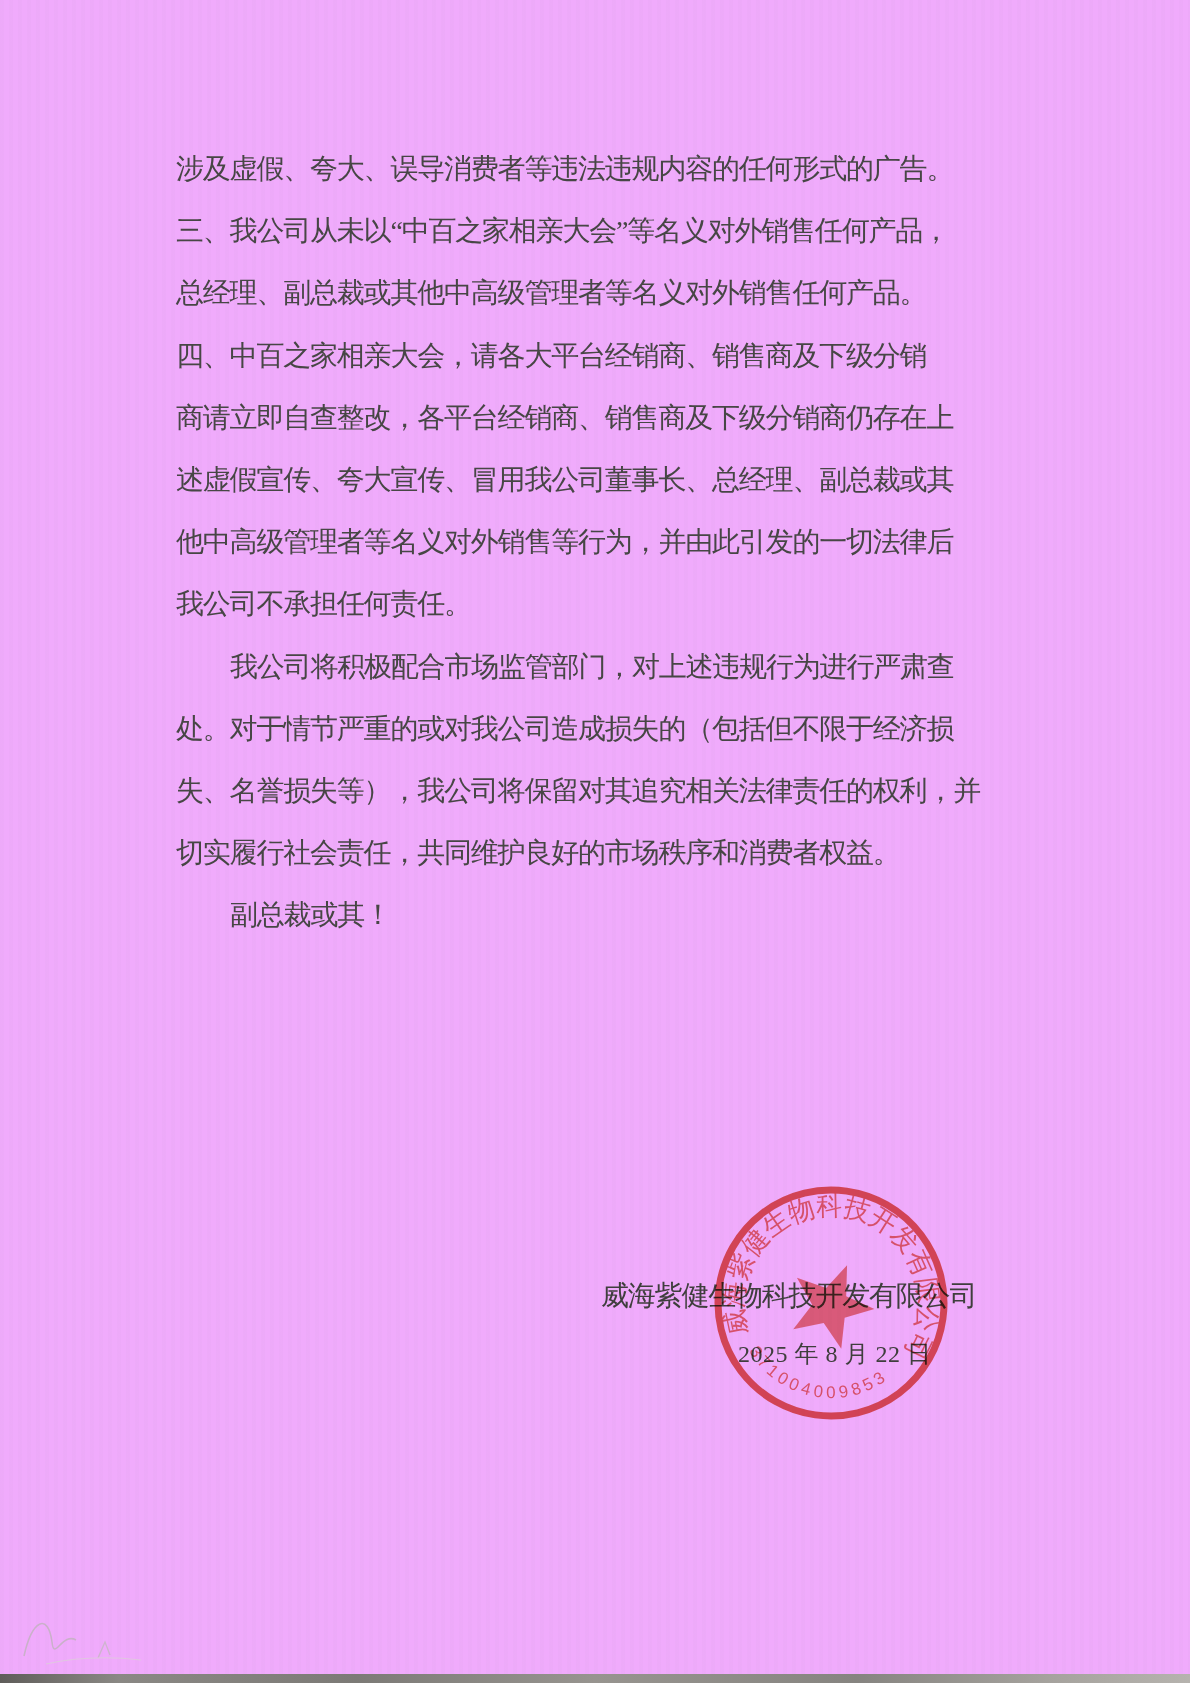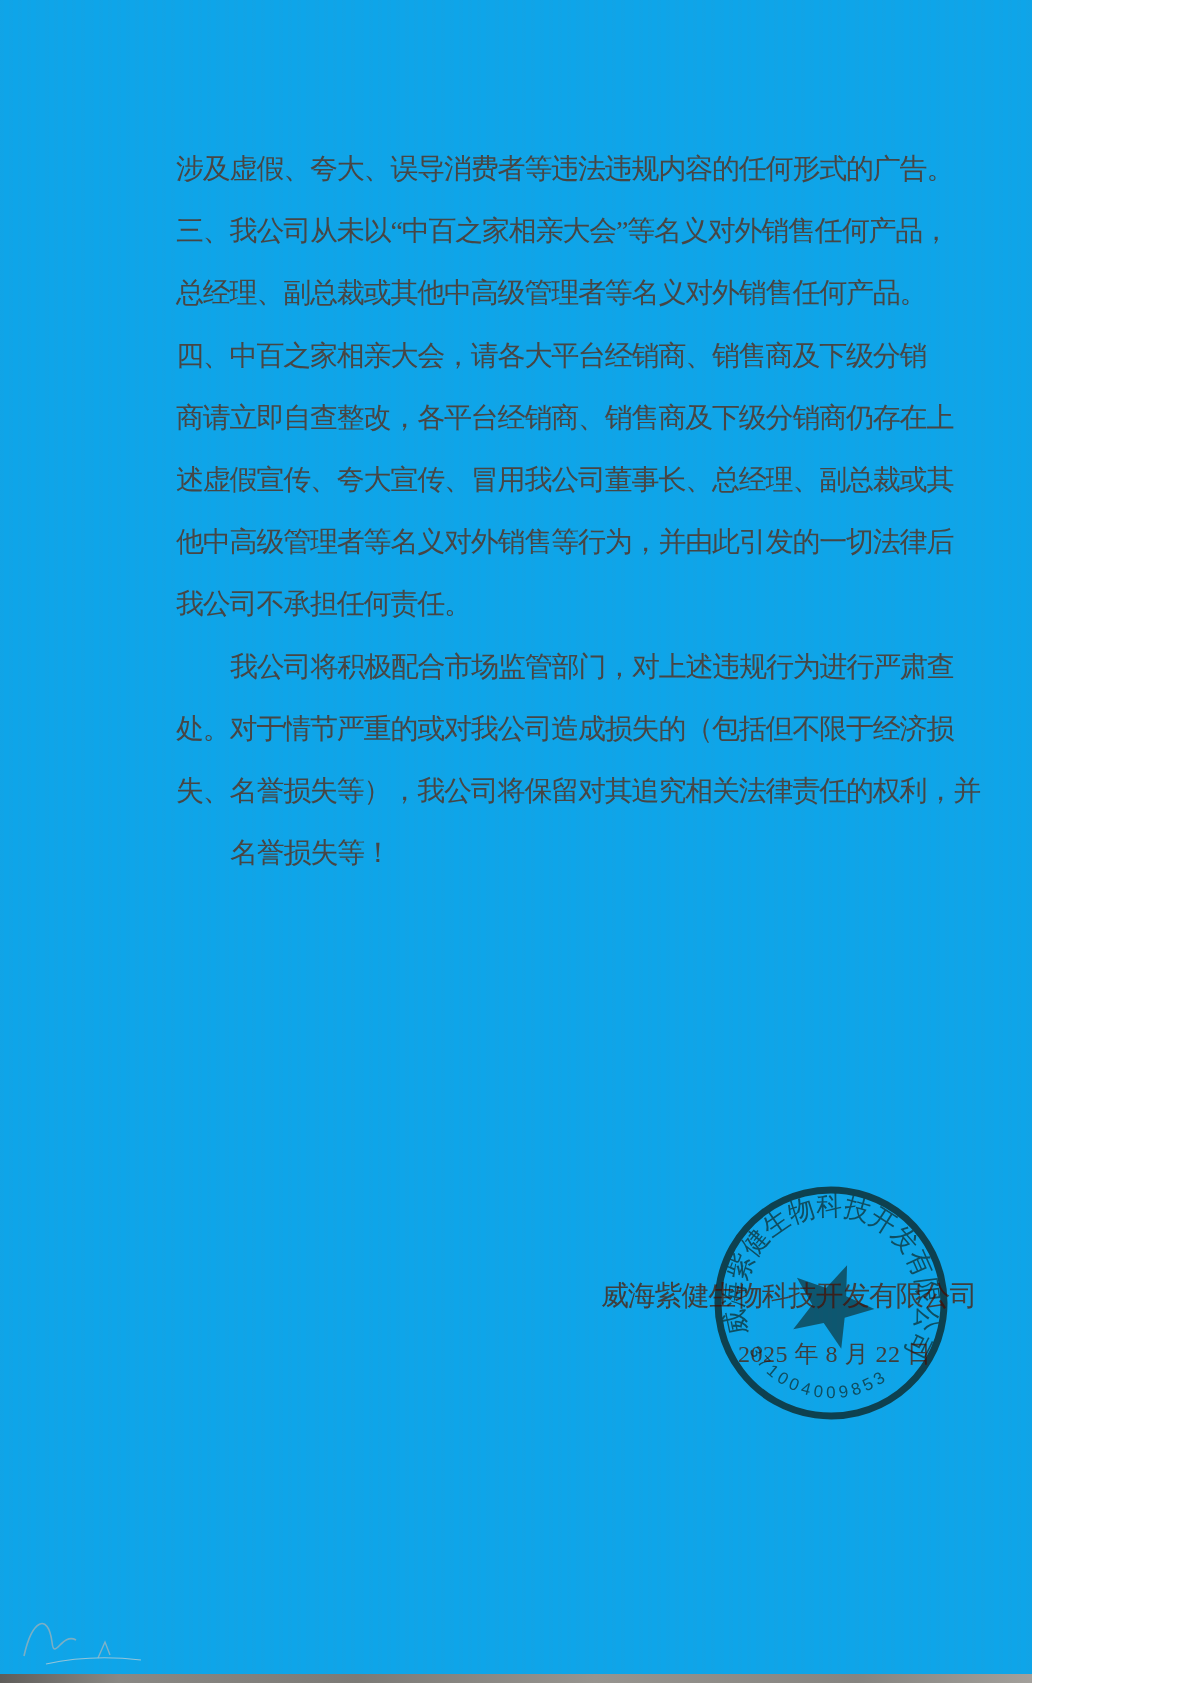--- a/index.html
+++ b/index.html
@@ -3,22 +3,22 @@
 <meta charset="utf-8">
 <style>
   html, body { margin: 0; padding: 0; }
   body {
     width: 1190px; height: 1683px;
     background: #ffffff;
     font-family: "Liberation Serif", serif;
   }
   .page {
     position: relative;
-    width: 1032px; height: 1683px;
-    background: #0ea5e9;
+    width: 1190px; height: 1683px;
+    background: #f0abfc;
     overflow: hidden;
   }
   
   .page::before {
     content: "";
     position: absolute; inset: 0;
     background: repeating-linear-gradient(
       90deg,
       rgba(120,120,130,0.025) 0px, rgba(120,120,130,0.025) 4px,
       rgba(255,255,255,0) 4px, rgba(255,255,255,0) 9px);
@@ -87,21 +87,22 @@
       <div class="line">三、我公司从未以“中百之家相亲大会”等名义对外销售任何产品，</div>
       <div class="line">总经理、副总裁或其他中高级管理者等名义对外销售任何产品。</div>
       <div class="line">四、中百之家相亲大会，请各大平台经销商、销售商及下级分销</div>
       <div class="line">商请立即自查整改，各平台经销商、销售商及下级分销商仍存在上</div>
       <div class="line">述虚假宣传、夸大宣传、冒用我公司董事长、总经理、副总裁或其</div>
       <div class="line">他中高级管理者等名义对外销售等行为，并由此引发的一切法律后</div>
       <div class="line">我公司不承担任何责任。</div>
       <div class="line indent">我公司将积极配合市场监管部门，对上述违规行为进行严肃查</div>
       <div class="line">处。对于情节严重的或对我公司造成损失的（包括但不限于经济损</div>
       <div class="line">失、名誉损失等），我公司将保留对其追究相关法律责任的权利，并</div>
-      <div class="line indent">名誉损失等！</div>
+      <div class="line">切实履行社会责任，共同维护良好的市场秩序和消费者权益。</div>
+      <div class="line indent">副总裁或其！</div>
     </div>
 
   <div class="signature">威海紫健生物科技开发有限公司</div>
 
   <div class="date">2025 年 8 月 22 日</div>
 
   <div class="seal">
     <svg viewBox="0 0 254 254" xmlns="http://www.w3.org/2000/svg">
       <defs>
         <path id="sealRingPath" d="M 50.8,171 A 88,88 0 1 1 203.2,171" fill="none"></path>

